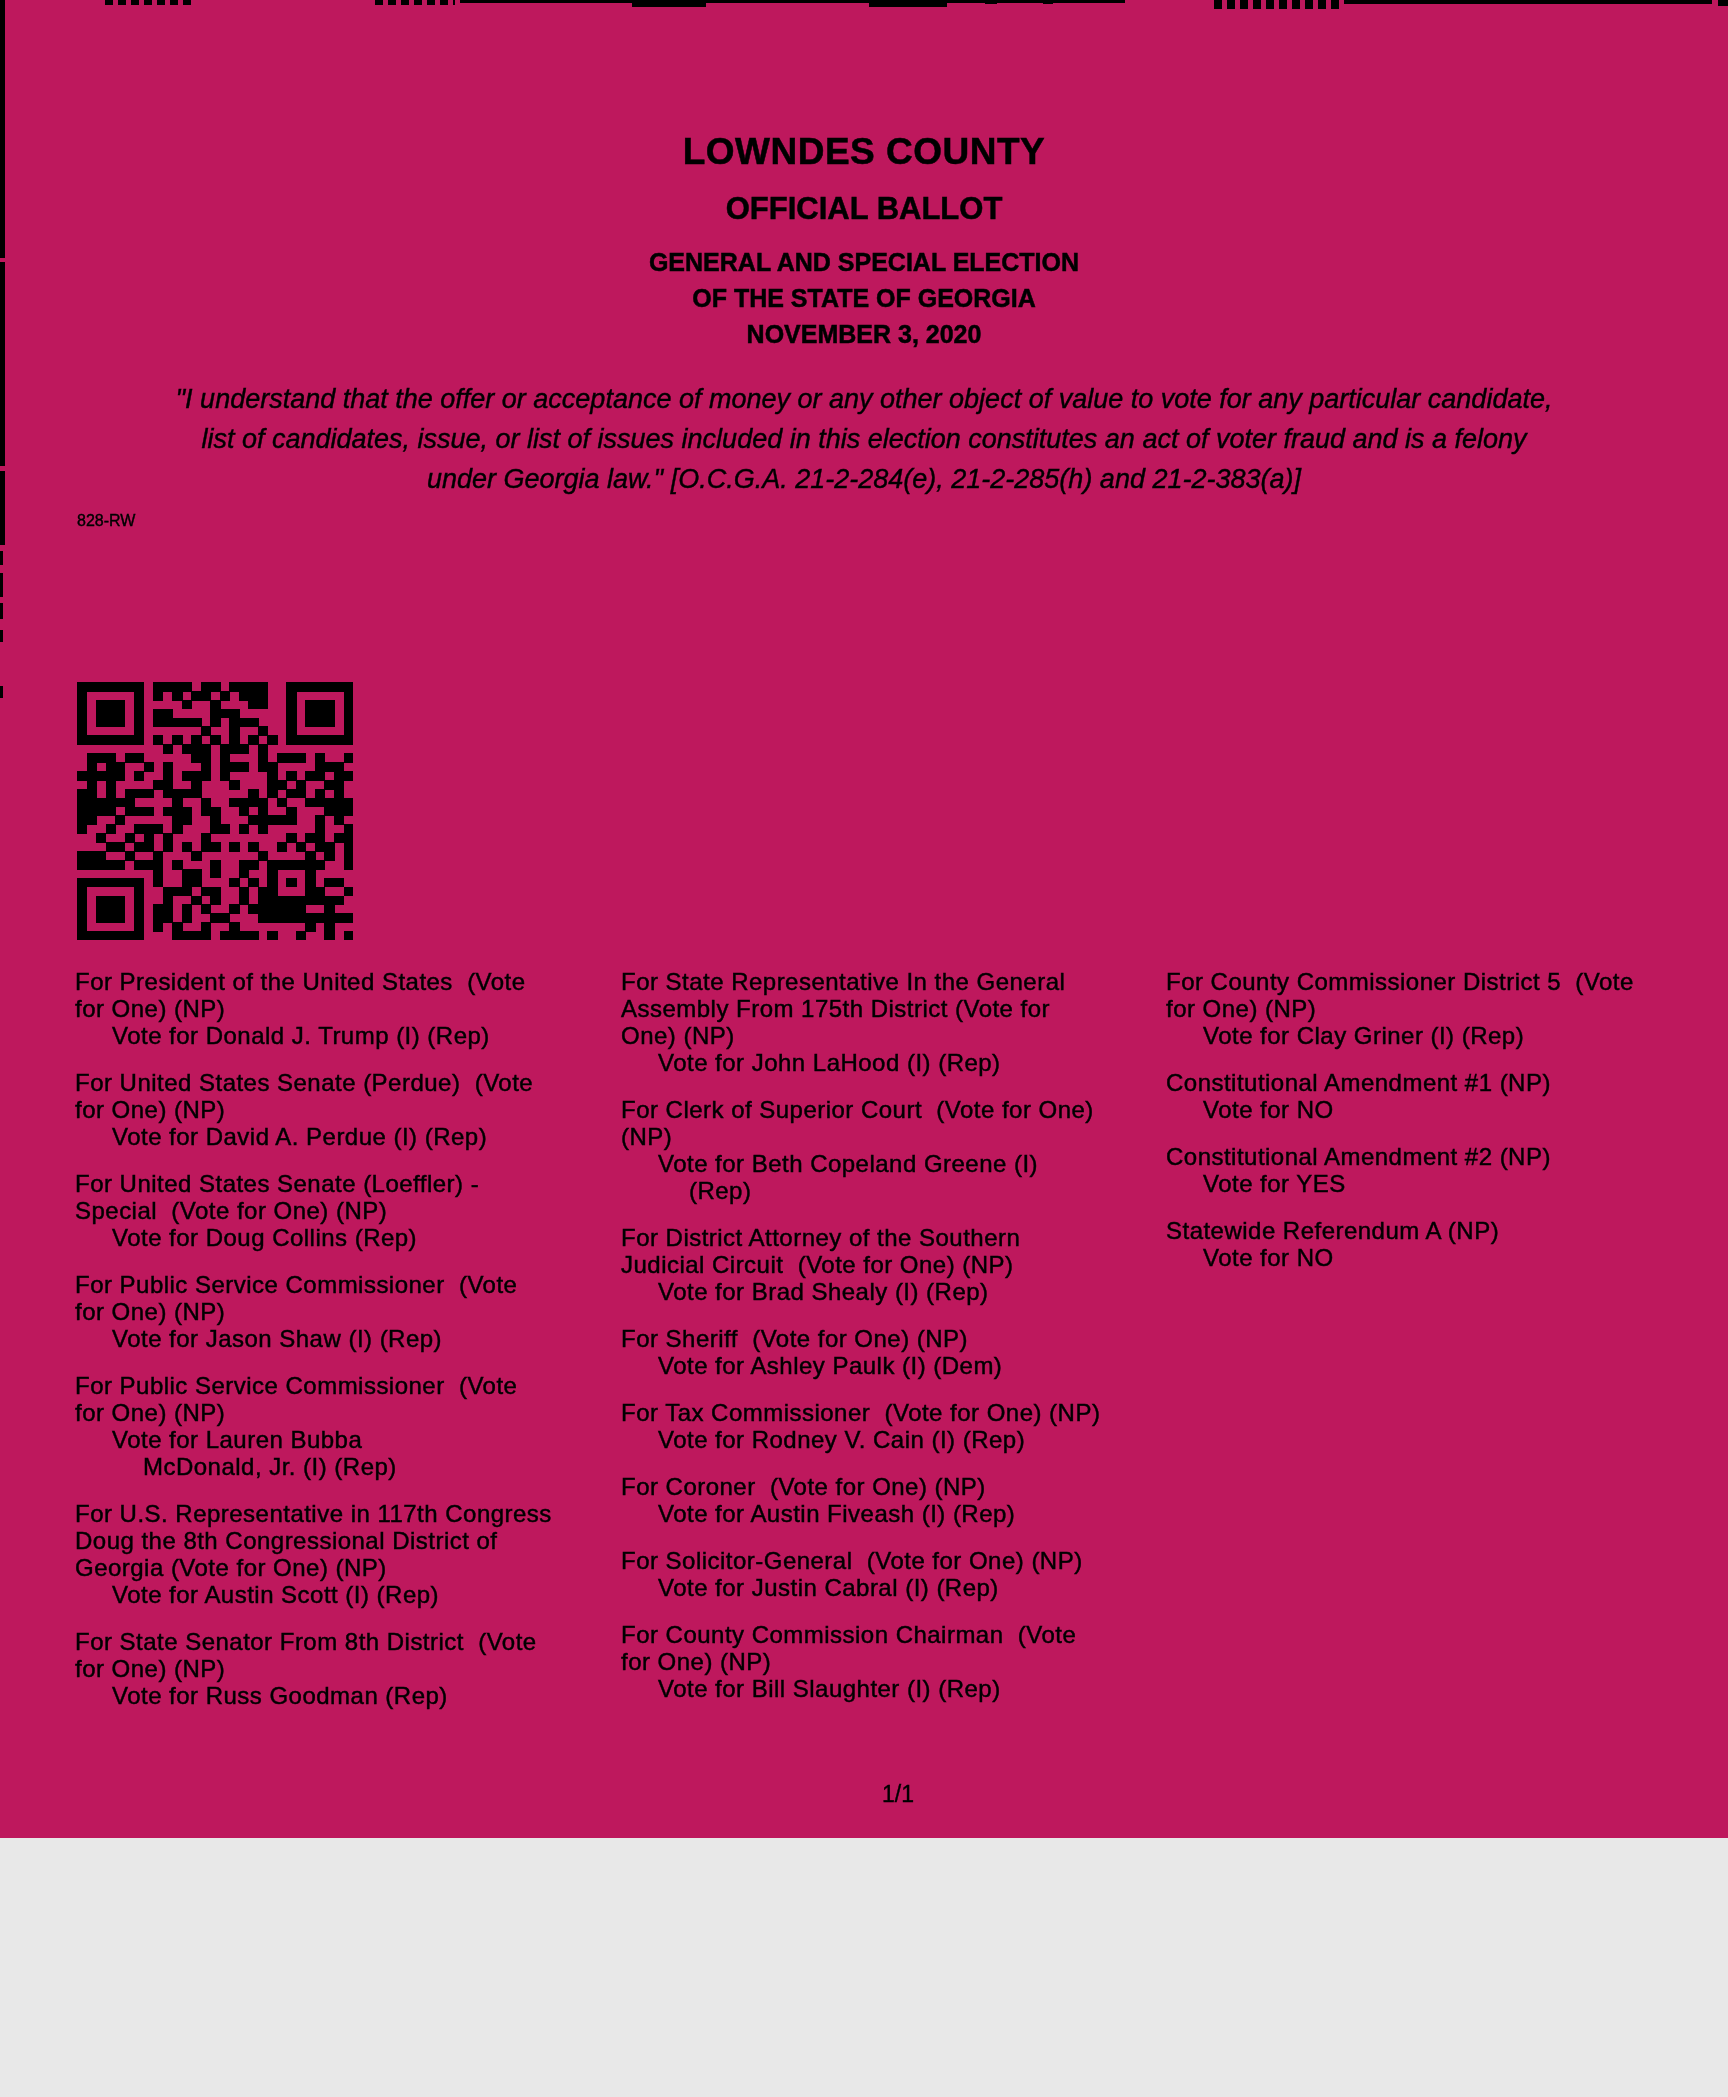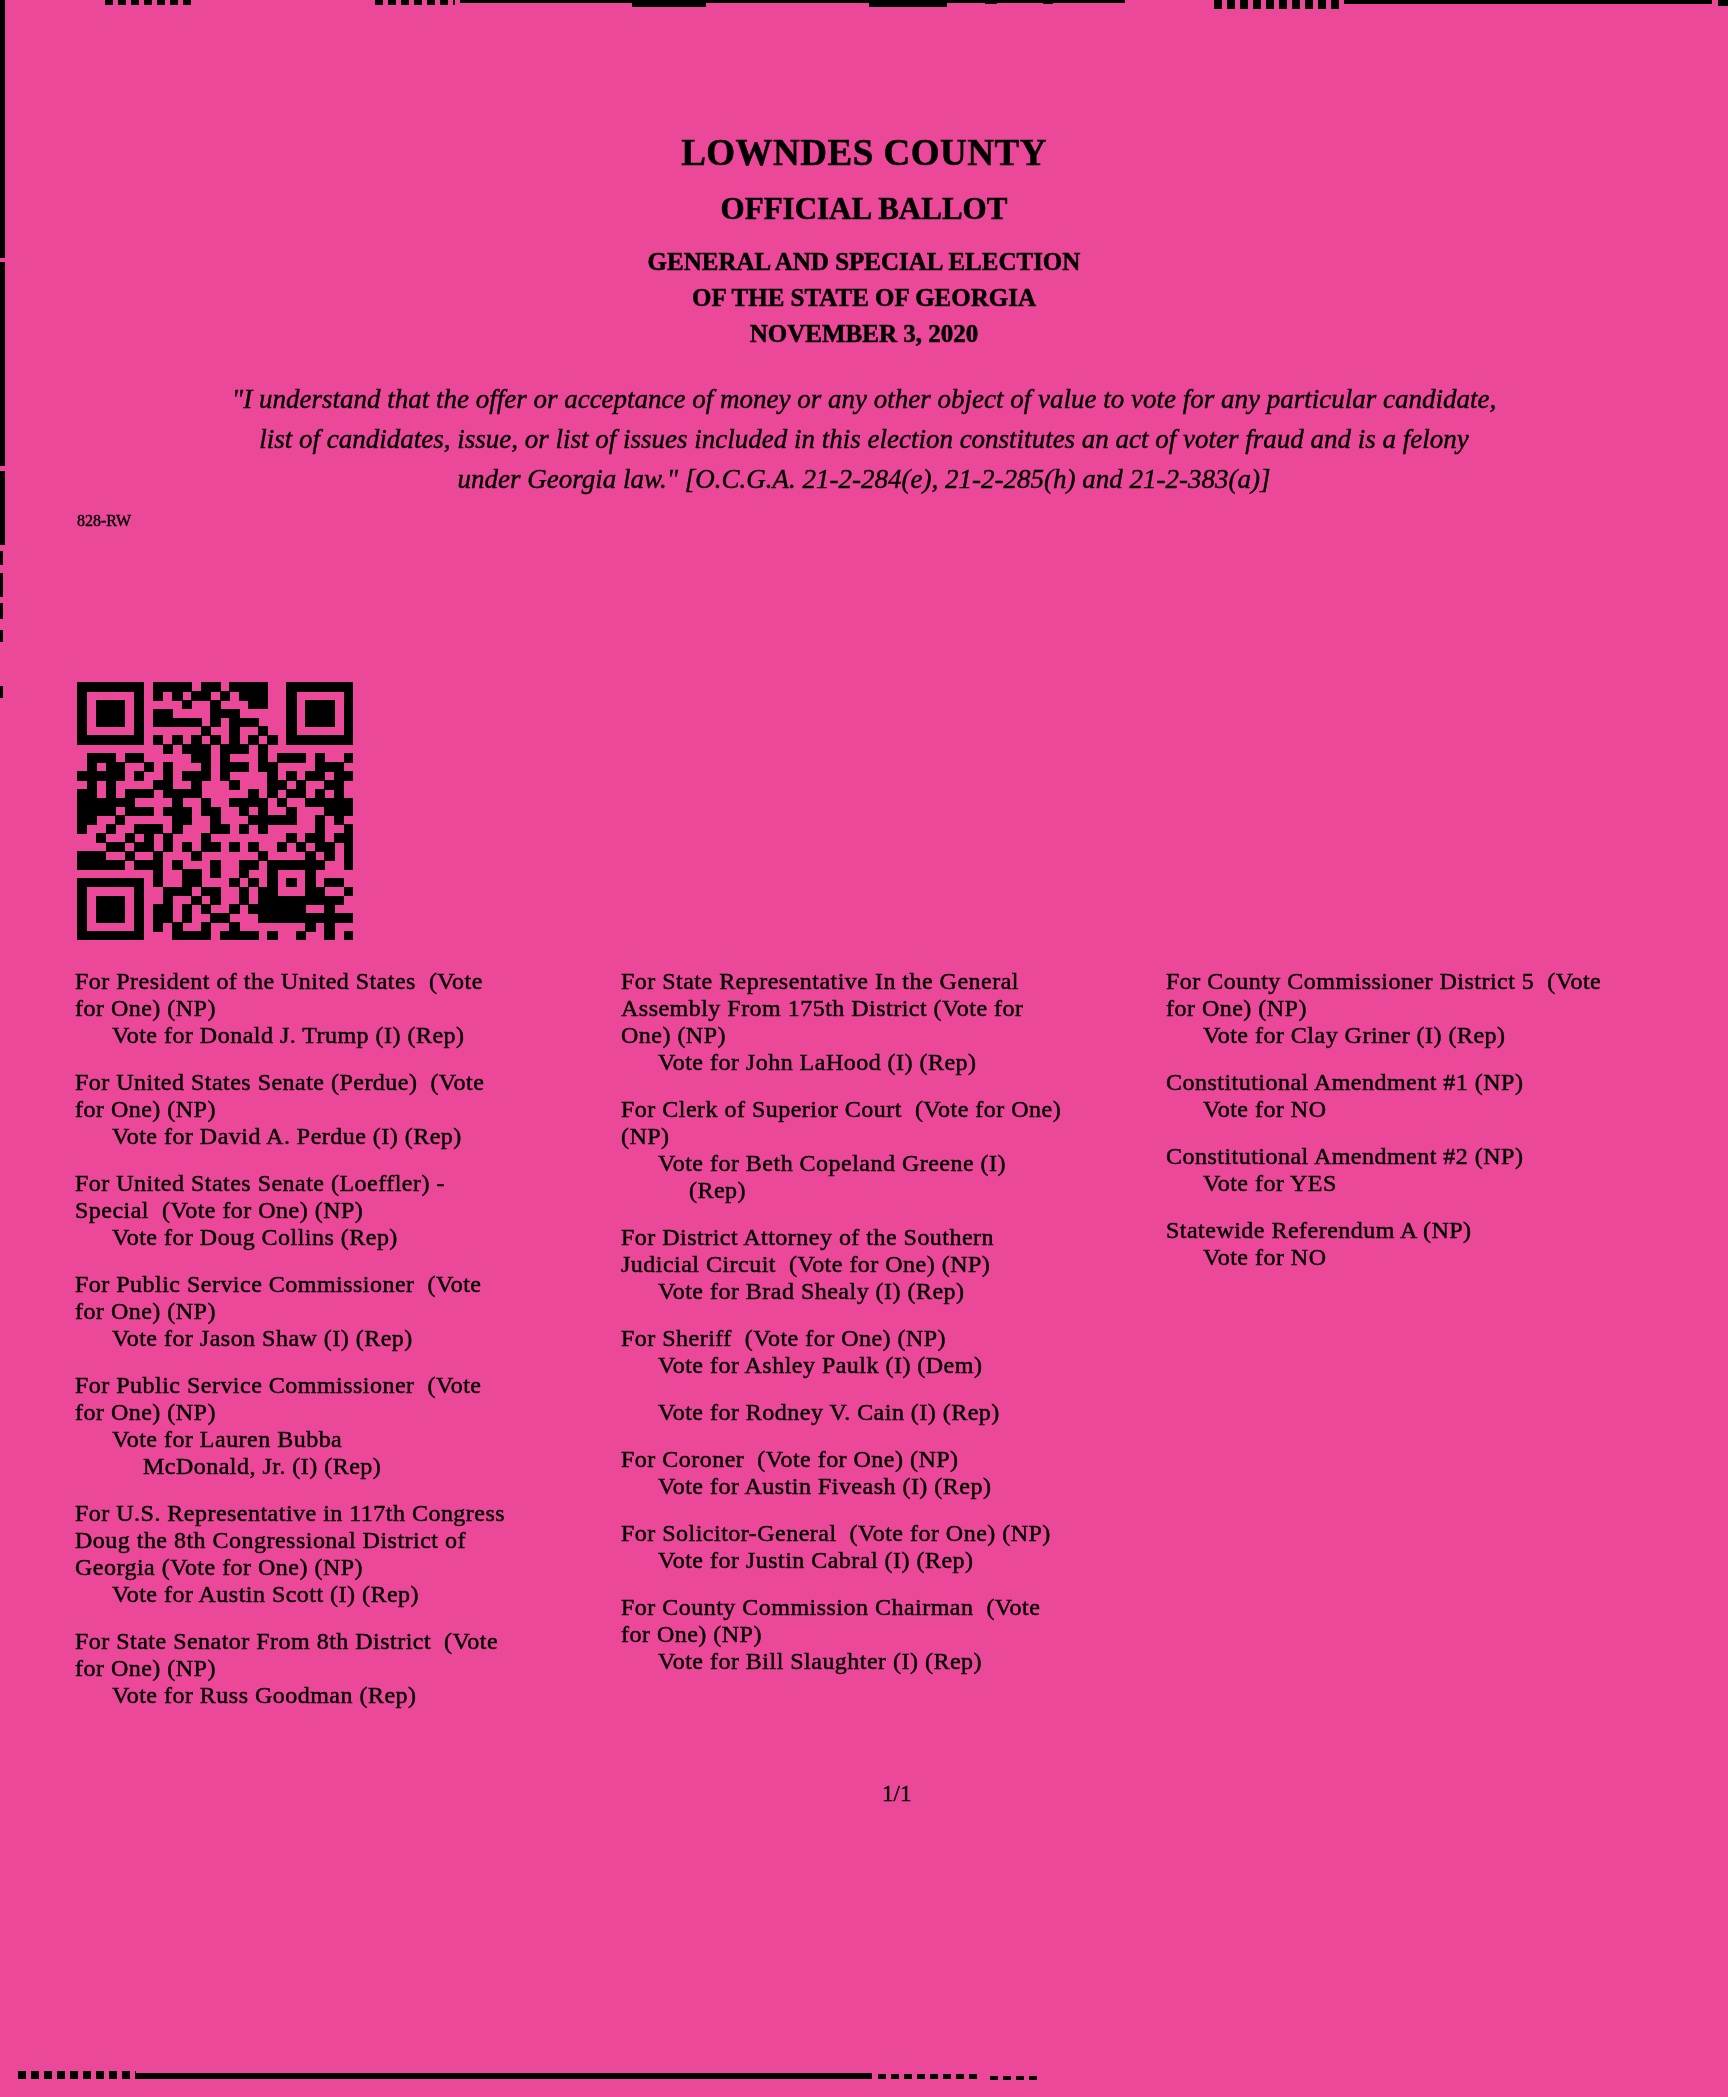--- a/index.html
+++ b/index.html
@@ -1,18 +1,18 @@
 <!DOCTYPE html>
 <html><head>
 <meta charset="utf-8">
 <style>
   html,body{margin:0;padding:0;background:#e8e8e8;}
   .page{
-    position:relative;width:1728px;height:2097px;background:#ec4899;
-    overflow:hidden;font-family:Liberation Serif, serif;color:#000;
+    position:relative;width:1728px;height:1838px;background:#be185d;
+    overflow:hidden;font-family:Liberation Sans, sans-serif;color:#000;
   }
   
   .hdr-line{position:absolute;left:0;right:0;text-align:center;font-weight:bold;
     -webkit-text-stroke:0.5px #000;}
   .county{top:131px;font-size:37px;letter-spacing:0.5px;}
   .ballot{top:191px;font-size:31px;}
   .election{position:absolute;left:0;right:0;top:244px;text-align:center;
     font-weight:bold;font-size:25px;line-height:36px;-webkit-text-stroke:0.5px #000;}
   
   .disclaimer{position:absolute;left:0;right:0;top:379px;text-align:center;
@@ -568,20 +568,21 @@
         <div class="contest">
           <div class="ln ind0">For District Attorney of the Southern</div>
           <div class="ln ind0">Judicial Circuit  (Vote for One) (NP)</div>
           <div class="ln ind1">Vote for Brad Shealy (I) (Rep)</div>
         </div>
         <div class="contest">
           <div class="ln ind0">For Sheriff  (Vote for One) (NP)</div>
           <div class="ln ind1">Vote for Ashley Paulk (I) (Dem)</div>
         </div>
         <div class="contest">
+          <div class="ln ind0">For Tax Commissioner  (Vote for One) (NP)</div>
           <div class="ln ind1">Vote for Rodney V. Cain (I) (Rep)</div>
         </div>
         <div class="contest">
           <div class="ln ind0">For Coroner  (Vote for One) (NP)</div>
           <div class="ln ind1">Vote for Austin Fiveash (I) (Rep)</div>
         </div>
         <div class="contest">
           <div class="ln ind0">For Solicitor-General  (Vote for One) (NP)</div>
           <div class="ln ind1">Vote for Justin Cabral (I) (Rep)</div>
         </div>

